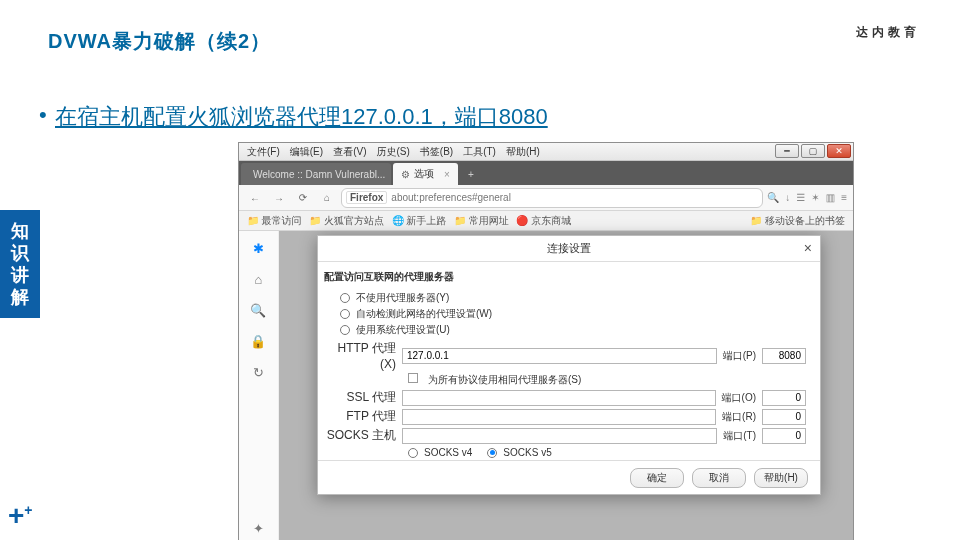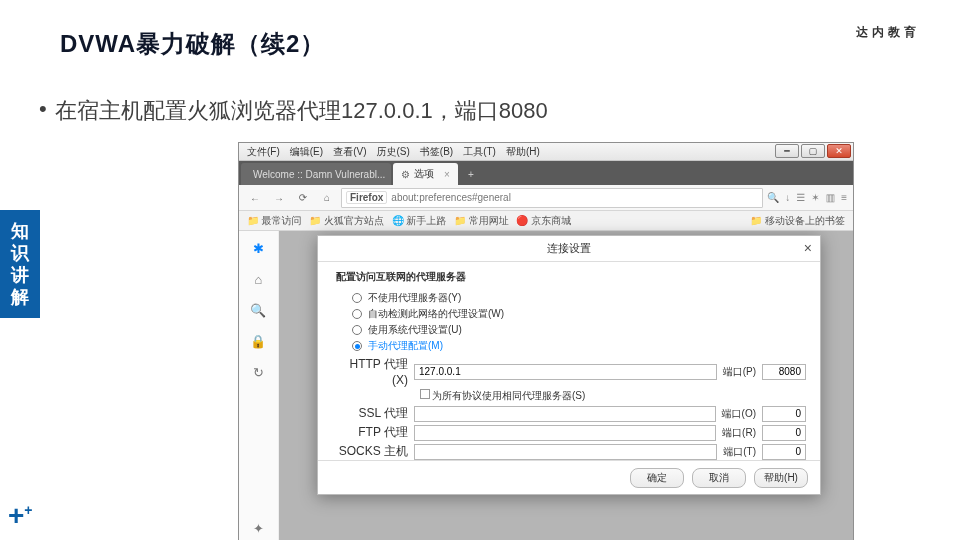--- a/index.html
+++ b/index.html
@@ -1,23 +1,23 @@
 <!DOCTYPE html>
 <html><head>
 <meta charset="utf-8">
 <style>
   * { box-sizing: border-box; margin: 0; padding: 0; }
   body { width: 960px; height: 540px; background: #fff; font-family: "Microsoft YaHei", Arial, sans-serif; position: relative; overflow: hidden; }
-  .slide-title { position: absolute; left: 60px; top: 28px; font-size: 24px; font-weight: 700; color: #0f172a; letter-spacing: 1px; }
+  .slide-title { position: absolute; left: 48px; top: 28px; font-size: 20px; font-weight: 700; color: #0369a1; letter-spacing: 1px; }
   .logo { position: absolute; right: 40px; top: 24px; text-align: right; }
   .logo .l1 { font-size: 22px; font-weight: 700; font-style: italic; }
   .logo .l1 .t { color: #c9005e; }
   .logo .l1 .rest { color: #222; }
   .logo .l2 { font-size: 12px; color: #333; letter-spacing: 4px; font-weight: 600; }
-  .bullet { position: absolute; left: 55px; top: 96px; font-size: 22px; color: #404040; }
+  .bullet { position: absolute; left: 55px; top: 102px; font-size: 22px; color: #0369a1; text-decoration: underline; }
   .bullet::before { content: "•"; position: absolute; left: -16px; }
   .side-tag { position: absolute; left: 0; top: 210px; width: 40px; background: #0d5fa6; color: #fff; font-size: 18px; font-weight: 600; padding: 10px 10px; line-height: 22px; text-align: center; }
   .corner { position: absolute; left: 8px; bottom: 8px; color: #0d5fa6; font-size: 28px; font-weight: 900; }
   .corner .small { font-size: 14px; vertical-align: super; }
 
   
   .window { position: absolute; left: 238px; top: 142px; width: 616px; height: 434px; border: 1px solid #8f8f8f; background: #e8e8e8; font-family: "Microsoft YaHei", Arial, sans-serif; display: flex; flex-direction: column; }
   .menubar { height: 18px; background: linear-gradient(#f6f6f6,#e6e6e6); display: flex; align-items: center; font-size: 10px; color: #333; padding-left: 4px; gap: 2px; border-bottom: 1px solid #c7c7c7; }
   .menubar span { padding: 0 4px; }
   .winbtns { position: absolute; right: 2px; top: 1px; display: flex; gap: 2px; }
@@ -27,53 +27,53 @@
   .tabbar { height: 24px; background: #5a5a5a; display: flex; align-items: flex-end; font-size: 10px; padding-left: 2px; gap: 2px; }
   .tab { height: 22px; padding: 0 8px; border-radius: 3px 3px 0 0; display: flex; align-items: center; gap: 4px; color: #ddd; background: #6b6b6b; max-width: 150px; white-space: nowrap; overflow: hidden; }
   .tab.active { background: #f7f7f7; color: #333; }
   .tab .x { margin-left: 6px; color: #999; font-size: 10px; }
   .tab .dot { width: 8px; height: 8px; border-radius: 2px; background: #9bd14b; }
   .tab .gear { font-size: 10px; color: #666; }
   .tab.plus { width: 22px; justify-content: center; background: transparent; color: #ccc; }
 
   .addrbar { height: 26px; background: #f7f7f7; border-bottom: 1px solid #d6d6d6; display: flex; align-items: center; gap: 4px; padding: 0 6px; font-size: 10px; }
   .nav-btn { width: 20px; height: 18px; display: flex; align-items: center; justify-content: center; color: #666; border-radius: 3px; }
-  .addrbox { flex: 1; height: 20px; border: 1px solid #ccc; border-radius: 1px; background: #fff; display: flex; align-items: center; padding: 0 4px; gap: 4px; color: #777; }
+  .addrbox { flex: 1; height: 20px; border: 1px solid #ccc; border-radius: 6px; background: #fff; display: flex; align-items: center; padding: 0 4px; gap: 4px; color: #777; }
   .addrbox .fxico { color: #ff9500; font-weight: 700; }
   .right-icons { display: flex; gap: 6px; color: #888; }
 
   .bookmarkbar { height: 20px; background: #f2f2f2; border-bottom: 1px solid #d6d6d6; display: flex; align-items: center; gap: 8px; padding: 0 8px; font-size: 10px; color: #555; }
   .bookmarkbar span { display: flex; align-items: center; gap: 2px; }
   .bm-right { margin-left: auto; }
 
   .body-area { flex: 1; background: #fff; position: relative; display: flex; }
   .settings-sidebar { width: 40px; background: #fafafa; border-right: 1px solid #eee; display: flex; flex-direction: column; align-items: center; padding-top: 10px; gap: 16px; font-size: 13px; color: #7a7a7a; }
   .settings-sidebar .ico.active { color: #0a84ff; }
   .shade { position: absolute; left: 40px; top: 0; right: 0; bottom: 0; background: rgba(90,90,90,0.45); }
 
   
   .dialog { position: absolute; left: 78px; top: 4px; width: 504px; height: 260px; background: #fff; border: 1px solid #bcbcbc; box-shadow: 0 3px 16px rgba(0,0,0,0.35); display: flex; flex-direction: column; font-size: 10px; color: #333; }
   .dlg-title { height: 26px; border-bottom: 1px solid #ddd; display: flex; align-items: center; justify-content: center; position: relative; font-size: 11px; }
   .dlg-title .close { position: absolute; right: 8px; top: 4px; font-size: 14px; color: #555; }
-  .dlg-body { flex: 1; padding: 8px 14px 2px 18px; overflow: hidden; }
+  .dlg-body { flex: 1; padding: 8px 14px 2px 6px; overflow: hidden; }
   .dlg-body .heading { font-weight: 700; margin-bottom: 6px; }
   .opt { display: flex; align-items: center; gap: 6px; padding: 1px 0; }
   .radio { width: 10px; height: 10px; border: 1px solid #777; border-radius: 50%; display: inline-flex; align-items: center; justify-content: center; }
   .radio.checked::after { content: ""; width: 5px; height: 5px; background: #0a84ff; border-radius: 50%; }
   .checkbox { width: 10px; height: 10px; border: 1px solid #999; display: inline-block; }
   .proxy-row { display: flex; align-items: center; margin: 2px 0; }
   .proxy-row .lbl { width: 78px; text-align: right; padding-right: 6px; font-size: 12px; color: #333; }
   .proxy-row .txt { flex: 1; height: 16px; border: 1px solid #b6b6b6; padding: 0 4px; font-size: 10px; background: #fff; }
   .proxy-row .portlbl { padding: 0 6px; font-size: 10px; }
   .proxy-row .port { width: 44px; height: 16px; border: 1px solid #b6b6b6; text-align: right; padding: 0 4px; font-size: 10px; }
   .socks-ver { display: flex; align-items: center; gap: 15px; padding-left: 84px; margin: 2px 0 4px 0; }
   .dlg-footer { height: 34px; border-top: 1px solid #ddd; display: flex; align-items: center; justify-content: flex-end; gap: 8px; padding: 0 12px; }
   .btn { min-width: 54px; height: 20px; border: 1px solid #b8b8b8; background: linear-gradient(#f9f9f9,#ececec); font-size: 10px; display: flex; align-items: center; justify-content: center; color: #333; border-radius: 8px; }
   .indent { padding-left: 16px; }
-  .sub-indent { padding-left: 84px; display: flex; align-items: flex-start; gap: 2px; margin: 1px 0; }
+  .sub-indent { padding-left: 84px; display: flex; align-items: flex-start; gap: 10px; margin: 1px 0; }
 </style>
 </head>
 <body>
 
 <div class="slide-title">DVWA暴力破解（续2）</div>
 <div class="logo">
   <div class="l2">达内教育</div>
 </div>
 <div class="bullet">在宿主机配置火狐浏览器代理127.0.0.1，端口8080</div>
 <div class="side-tag">知识讲解</div>
@@ -162,24 +162,20 @@
             <span>不使用代理服务器(Y)</span>
           </div>
         <div class="opt indent">
             <span class="radio"></span>
             <span>自动检测此网络的代理设置(W)</span>
           </div>
         <div class="opt indent">
             <span class="radio"></span>
             <span>使用系统代理设置(U)</span>
           </div>
-        <div class="opt indent">
-            <span class="radio checked"></span>
-            <span style="color:#0a84ff;">手动代理配置(M)</span>
-          </div>
 
         <div class="proxy-row">
           <span class="lbl">HTTP 代理(X)</span>
           <input class="txt" value="127.0.0.1" style="">
           <span class="portlbl">端口(P)</span>
           <input class="port" value="8080" style="">
         </div>
         <div class="sub-indent">
           <span class="checkbox"></span>
           <span>为所有协议使用相同代理服务器(S)</span>

